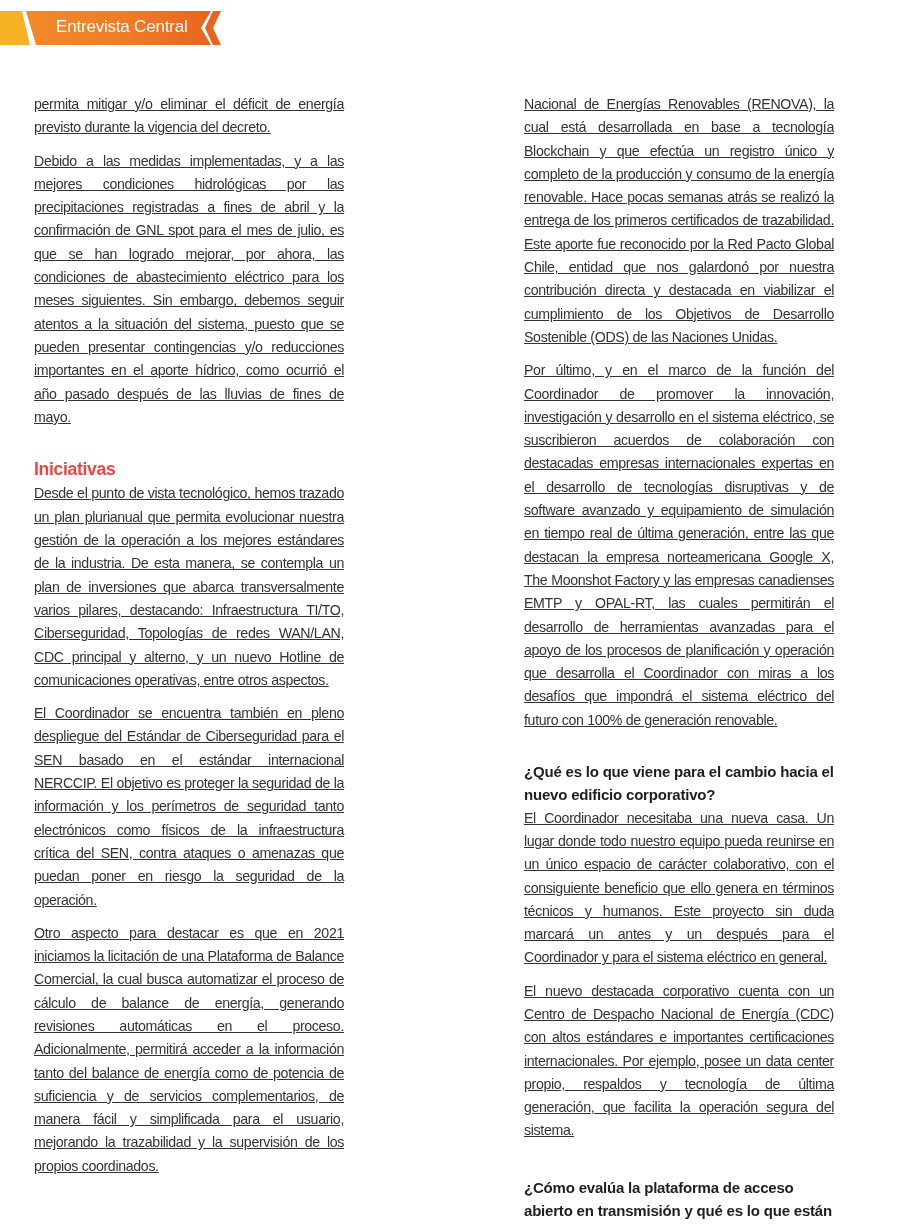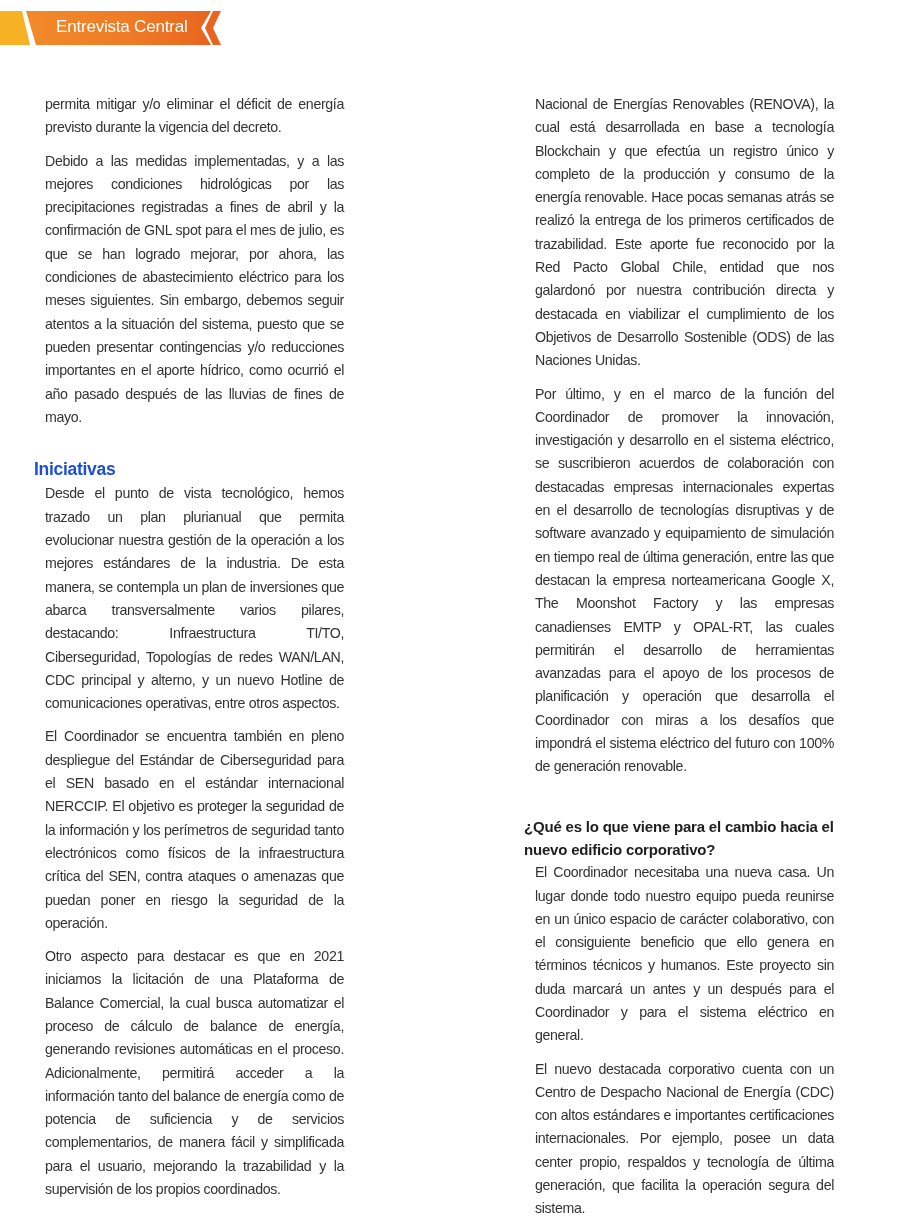--- a/index.html
+++ b/index.html
@@ -23,28 +23,28 @@
     letter-spacing: -0.2px; white-space: nowrap;
   }
   .hdr-chevron {
     position: absolute; left: 205px; top: 0; width: 16px; height: 34px;
     background: #e8641f;
     clip-path: polygon(8px 0, 16px 0, 8px 17px, 16px 34px, 8px 34px, 0 17px);
   }
   .col { position: absolute; width: 310px; font-size: 14.2px; line-height: 23.3px; color: #333333; }
   .col-left { left: 34px; top: 93px; }
   .col-right { left: 524px; top: 93px; }
-  .col p { margin: 0 0 10px 11px; text-align: justify; letter-spacing: -0.35px; }
+  .col p { margin: 0 0 10px 0; text-align: justify; letter-spacing: -0.35px; text-decoration: underline; }
   .section-title {
-    font-size: 17.5px; font-weight: bold; color: #1d4ed8; margin: 29px 0 1px 0; letter-spacing: -0.3px;
+    font-size: 17.5px; font-weight: bold; color: #ef4444; margin: 29px 0 1px 0; letter-spacing: -0.3px;
   }
   .question {
     font-size: 15px; font-weight: bold; color: #1e1e1e; line-height: 23.3px; margin: 0; letter-spacing: -0.2px;
   }
-  .q-space { margin-top: 36px; }
+  .q-space { margin-top: 28px; }
   .q-space2 { margin-top: 33px; }
   .q-body { margin-top: 0 !important; }
 </style>
 </head>
 <body>
 
 <div class="header">
   <div class="hdr-yellow"></div>
   <div class="hdr-bar"></div>
   <span class="hdr-title">Entrevista Central</span>

